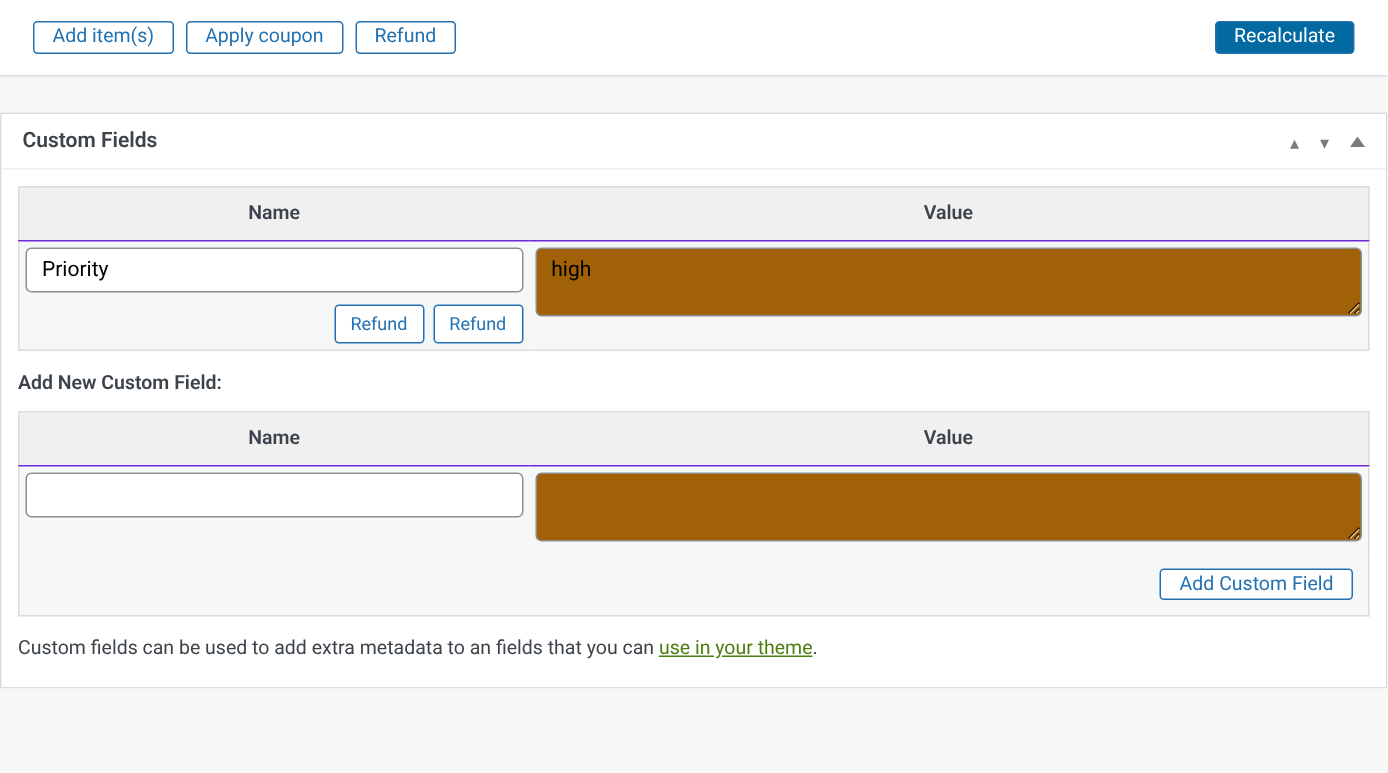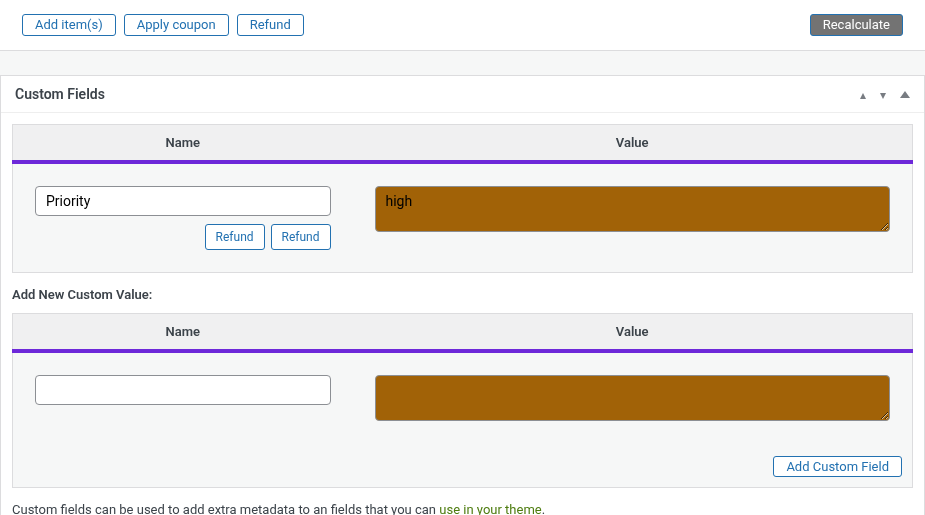--- a/index.html
+++ b/index.html
@@ -26,21 +26,21 @@
   cursor: pointer;
   line-height: 1.5;
   font-family: inherit;
 }
 .btn-outline {
   background: #fff;
   border: 1px solid #2271b1;
   color: #2271b1;
 }
 .btn-primary {
-  background: #737373;
+  background: #0369a1;
   border: 1px solid #2271b1;
   color: #fff;
 }
 .btn-small {
   font-size: 12px;
   padding: 3px 10px;
 }
 .panel {
   margin-top: 24px;
   background: #fff;
@@ -72,25 +72,25 @@
   margin: 11px;
   border: 1px solid #dcdcde;
   border-collapse: collapse;
   background: #f6f7f7;
 }
 .cf-table th {
   text-align: center;
   font-weight: 600;
   font-size: 13px;
   padding: 10px;
-  border-bottom: 4px solid #6d28d9;
+  border-bottom: 1px solid #6d28d9;
   background: #f0f0f1;
 }
 .cf-table td {
-  padding: 22px;
+  padding: 4px;
   vertical-align: top;
 }
 .cf-name-col { width: 340px; }
 .cf-input {
   width: 100%;
   padding: 6px 10px;
   border: 1px solid #8c8f94;
   border-radius: 4px;
   font-size: 14px;
   background: #fff;
@@ -177,21 +177,21 @@
             <button class="btn btn-outline btn-small">Refund</button>
           </div>
         </td>
         <td>
           <textarea class="cf-textarea" style="">high</textarea>
         </td>
       </tr>
     </tbody>
   </table>
 
-  <div class="add-new-label">Add New Custom Value:</div>
+  <div class="add-new-label">Add New Custom Field:</div>
 
   <table class="cf-table">
     <thead>
       <tr>
         <th class="cf-name-col">Name</th>
         <th>Value</th>
       </tr>
     </thead>
     <tbody>
       <tr>

